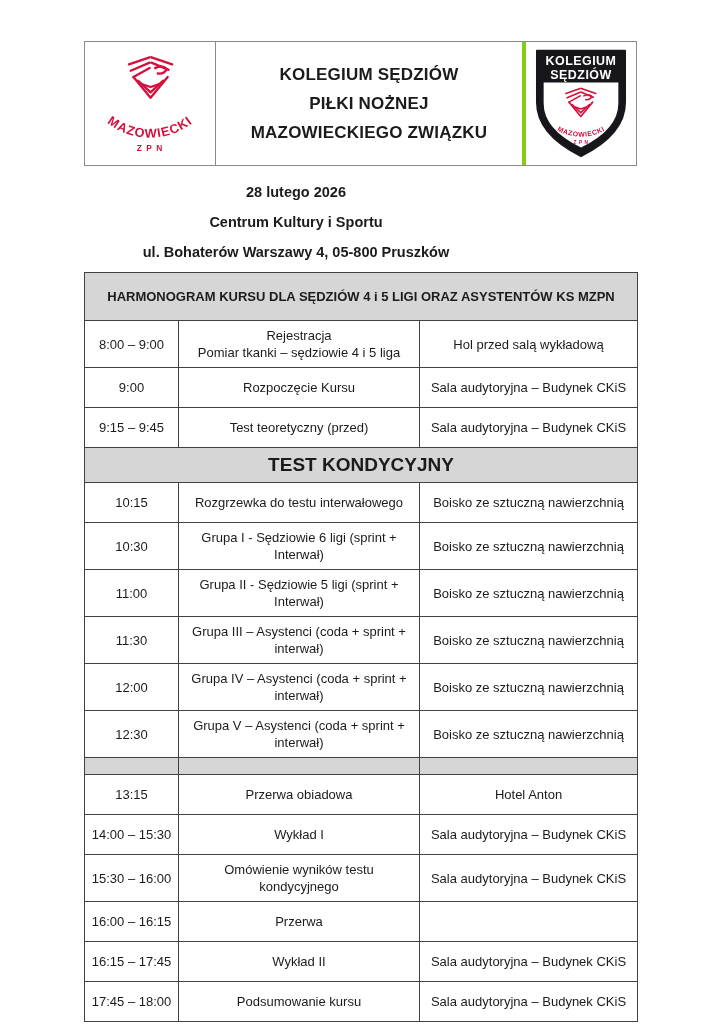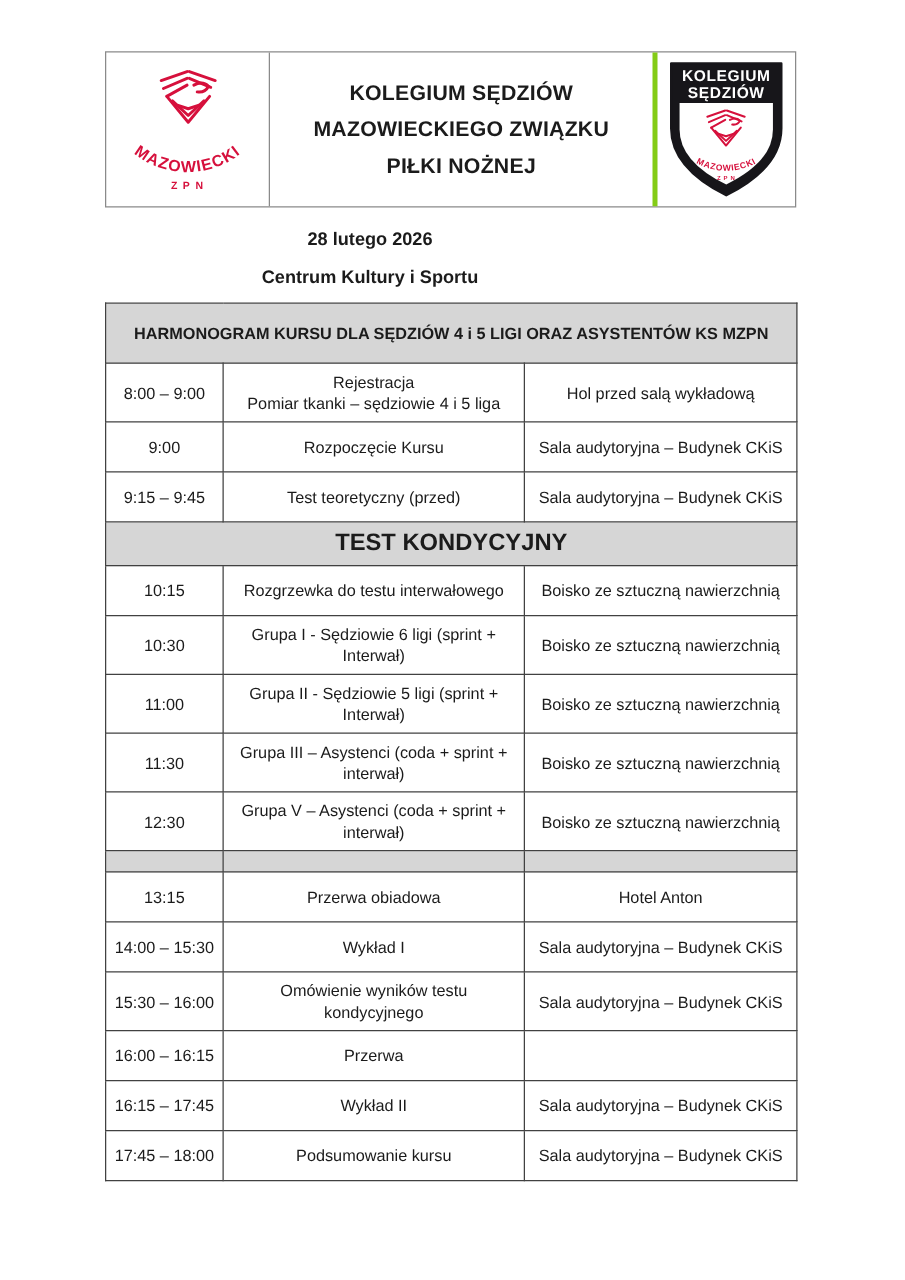--- a/index.html
+++ b/index.html
@@ -87,41 +87,42 @@
       <svg width="106" height="118" viewBox="0 0 120 120">
         <use href="#eagle-art" transform="translate(28,2) scale(1.02)"></use>
         <text font-size="14.5" font-weight="bold" fill="var(--red)" letter-spacing="1">
           <textPath href="#arc-big" startOffset="50%" text-anchor="middle">MAZOWIECKI</textPath>
         </text>
         <text x="62" y="113" text-anchor="middle" font-size="9.5" font-weight="bold" letter-spacing="5" fill="var(--red)">ZPN</text>
       </svg>
     </div>
     <div class="lh-cell lh-title">
       <div class="org-line">KOLEGIUM SĘDZIÓW</div>
+      <div class="org-line">PIŁKI NOŻNEJ</div>
       <div class="org-line">MAZOWIECKIEGO ZWIĄZKU</div>
-      <div class="org-line">PIŁKI NOŻNEJ</div>
     </div>
     <div class="lh-cell lh-badge">
       <svg width="96" height="113" viewBox="0 0 100 118">
         <path d="M4 4 H96 V58 Q96 91 50 114 Q4 91 4 58 Z" fill="var(--badge-black)" stroke="var(--badge-black)" stroke-width="2" stroke-linejoin="round"></path>
         <path d="M11 37 H89 V59 Q89 86 50 105 Q11 86 11 59 Z" fill="#ffffff"></path>
         <text x="50" y="19" text-anchor="middle" fill="#ffffff" font-size="13" font-weight="bold" letter-spacing="0.5">KOLEGIUM</text>
         <text x="50" y="33" text-anchor="middle" fill="#ffffff" font-size="13" font-weight="bold" letter-spacing="0.5">SĘDZIÓW</text>
         <use href="#eagle-art" transform="translate(29,40) scale(0.65)"></use>
         <text font-size="7.2" font-weight="bold" fill="var(--red)" letter-spacing="0.5">
           <textPath href="#arc-small" startOffset="50%" text-anchor="middle">MAZOWIECKI</textPath>
         </text>
         <text x="51" y="101" text-anchor="middle" font-size="5" font-weight="bold" letter-spacing="2.5" fill="var(--red)">ZPN</text>
       </svg>
     </div>
   </div>
 
   <div class="event-info">
     <p>28 lutego 2026</p>
     <p>Centrum Kultury i Sportu</p>
+    <p>ul. Bohaterów Warszawy 4, 05-800 Pruszków</p>
   </div>
 
   <table class="schedule">
     <colgroup>
       <col style="width:94px">
       <col style="width:241px">
       <col style="width:218px">
     </colgroup>
     <thead>
       <tr class="row-title">
@@ -169,20 +170,25 @@
     <td class="cell-activity">Grupa II - Sędziowie 5 ligi (sprint + Interwał)</td>
     <td class="cell-location">Boisko ze sztuczną nawierzchnią</td>
   </tr>
 
   <tr class="row-item">
     <td class="cell-time">11:30</td>
     <td class="cell-activity">Grupa III – Asystenci (coda + sprint + interwał)</td>
     <td class="cell-location">Boisko ze sztuczną nawierzchnią</td>
   </tr>
 
+  <tr class="row-item">
+    <td class="cell-time">12:00</td>
+    <td class="cell-activity">Grupa IV – Asystenci (coda + sprint + interwał)</td>
+    <td class="cell-location">Boisko ze sztuczną nawierzchnią</td>
+  </tr>
 
   <tr class="row-item">
     <td class="cell-time">12:30</td>
     <td class="cell-activity">Grupa V – Asystenci (coda + sprint + interwał)</td>
     <td class="cell-location">Boisko ze sztuczną nawierzchnią</td>
   </tr>
 
   <tr class="row-spacer">
     <td></td>
     <td></td>

